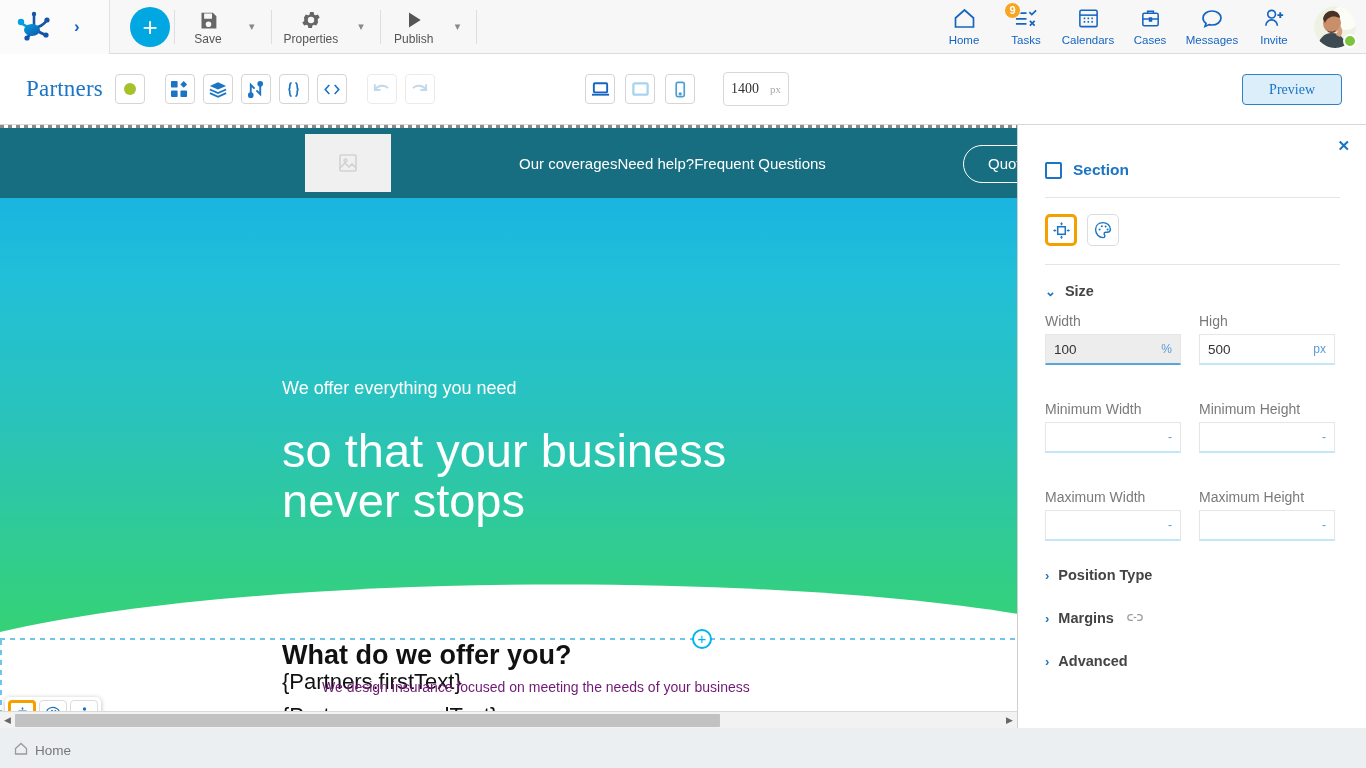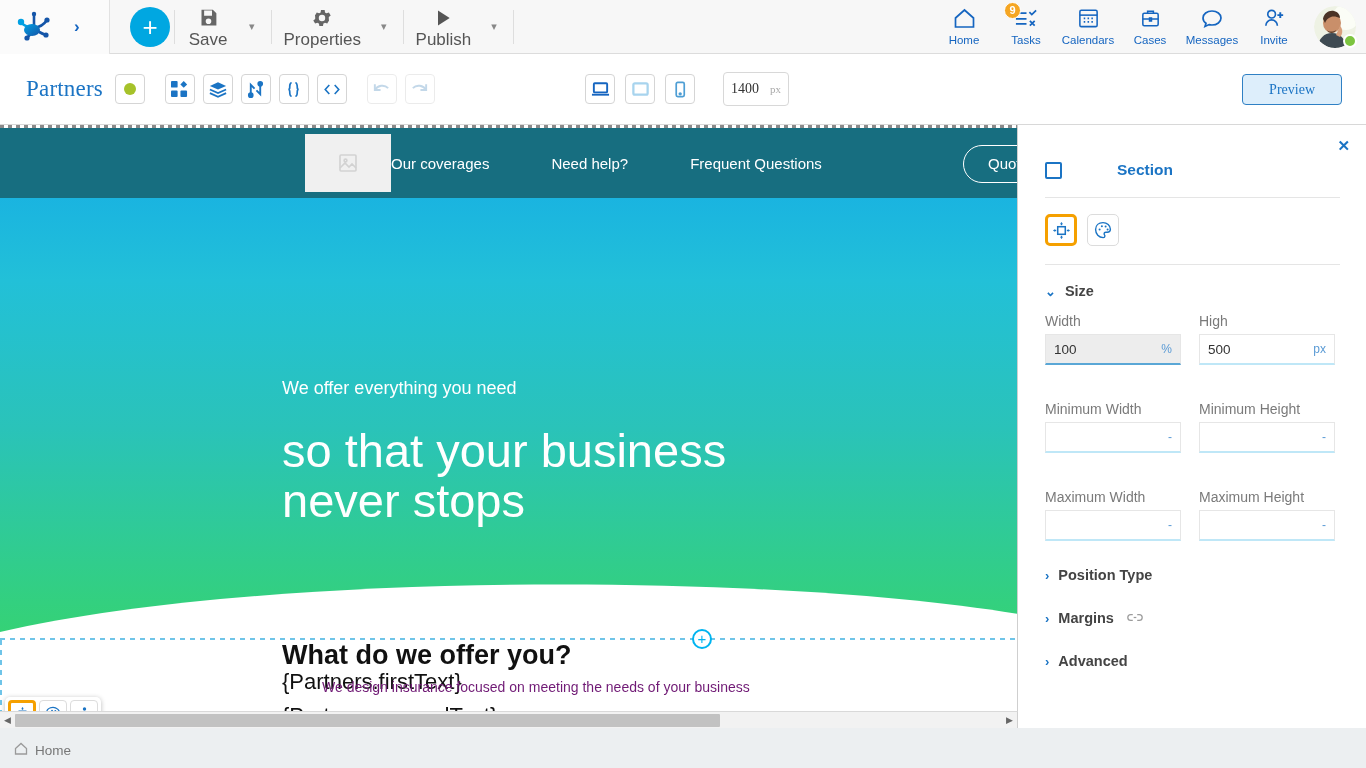--- a/index.html
+++ b/index.html
@@ -37,21 +37,21 @@
     cursor: pointer; flex: none;
   }
   .tb-sep { width: 1px; height: 34px; background: #dedede; margin: 0 4px; }
 
   .tb-group { display: flex; align-items: center; height: 54px; }
   .tb-item {
     display: flex; flex-direction: column; align-items: center; justify-content: center;
     min-width: 58px; padding: 0 8px; height: 54px; cursor: pointer;
   }
   .tb-item .ic { height: 24px; display:flex; align-items:center; justify-content:center; }
-  .tb-item .lbl { font-size: 17px; color: #555; margin-top: 1px; line-height: 1; text-align: right; }
+  .tb-item .lbl { font-size: 12px; color: #555; margin-top: 1px; line-height: 1; text-align: right; }
   .tb-caret { font-size: 11px; color: #888; padding: 0 12px; cursor: pointer; align-self:center; }
 
   .tb-right { margin-left: auto; display: flex; align-items: center; padding-right: 10px; gap: 2px; }
   .nav-item {
     display: flex; flex-direction: column; align-items: center; justify-content: center;
     width: 60px; height: 50px; cursor: pointer; position: relative;
   }
   .nav-item .lbl { font-size: 11.5px; color: #1565c0; margin-top: 2px; line-height: 1; }
   .nav-badge {
     position: absolute; left: 8px; top: 0px;
@@ -127,21 +127,21 @@
     background-image: repeating-linear-gradient(to right,#8a8a8a 0 4px,transparent 4px 8px);
   }
   .site-nav {
     position:absolute; top:3px; left:0; width: 1018px; height: 70px;
     background: #176e80; display: flex; align-items: center;
   }
   .nav-logo-ph {
     width: 86px; height: 58px; background: #f0f0f0; margin-left: 305px;
     display:flex; align-items:center; justify-content:center;
   }
-  .nav-links { display: flex; align-items: center; gap: 62px; }
+  .nav-links { display: flex; align-items: center; margin-left: 128px; }
   .nav-link { color: #fff; font-size: 15px; white-space: nowrap; cursor: pointer; }
   .nav-cta {
     position:absolute; left: 963px; top: 17px;
     height: 38px; padding: 0 24px; line-height: 36px;
     border: 1px solid #fff; border-radius: 22px;
     color:#fff; font-size: 15px; white-space: nowrap; overflow:hidden; cursor:pointer;
   }
   .hero {
     position:absolute; top: 73px; left:0; width: 1018px; height: 460px;
     background: linear-gradient(180deg,#1ab4e0 0%, #22c0d8 18%, #2ac3b9 50%, #33d07f 88%, #37d36e 100%);
@@ -217,21 +217,21 @@
     position:absolute; right: 16px; top: 12px;
     font-size: 15px; color:#1b74c4; font-weight: bold; cursor:pointer;
   }
   .panel-head {
     display:flex; align-items:center; gap: 11px;
     padding: 36px 0 0 26px;
   }
   .panel-head .sq {
     width: 17px; height: 17px; border: 2px solid #1b74c4; border-radius: 2px;
   }
-  .panel-head .ttl { font-size: 15.5px; color:#1b74c4; font-weight: 700; margin-left: 44px; }
+  .panel-head .ttl { font-size: 15.5px; color:#1b74c4; font-weight: 700; }
   .panel-rule { height:1px; background: #e5e5e5; margin: 18px 26px 0 26px; }
   .panel-tabs { display: flex; gap: 10px; padding: 16px 0 0 26px; }
   .ptab {
     width: 32px; height: 32px; border: 1px solid #dcdcdc; border-radius: 5px;
     background:#fff; display:flex; align-items:center; justify-content:center; cursor:pointer;
   }
   .ptab.sel { border: 3px solid #f5a000; }
   .sec-head {
     display:flex; align-items:center; gap: 9px;
     padding: 0 0 0 26px; margin-top: 18px; cursor:pointer;

